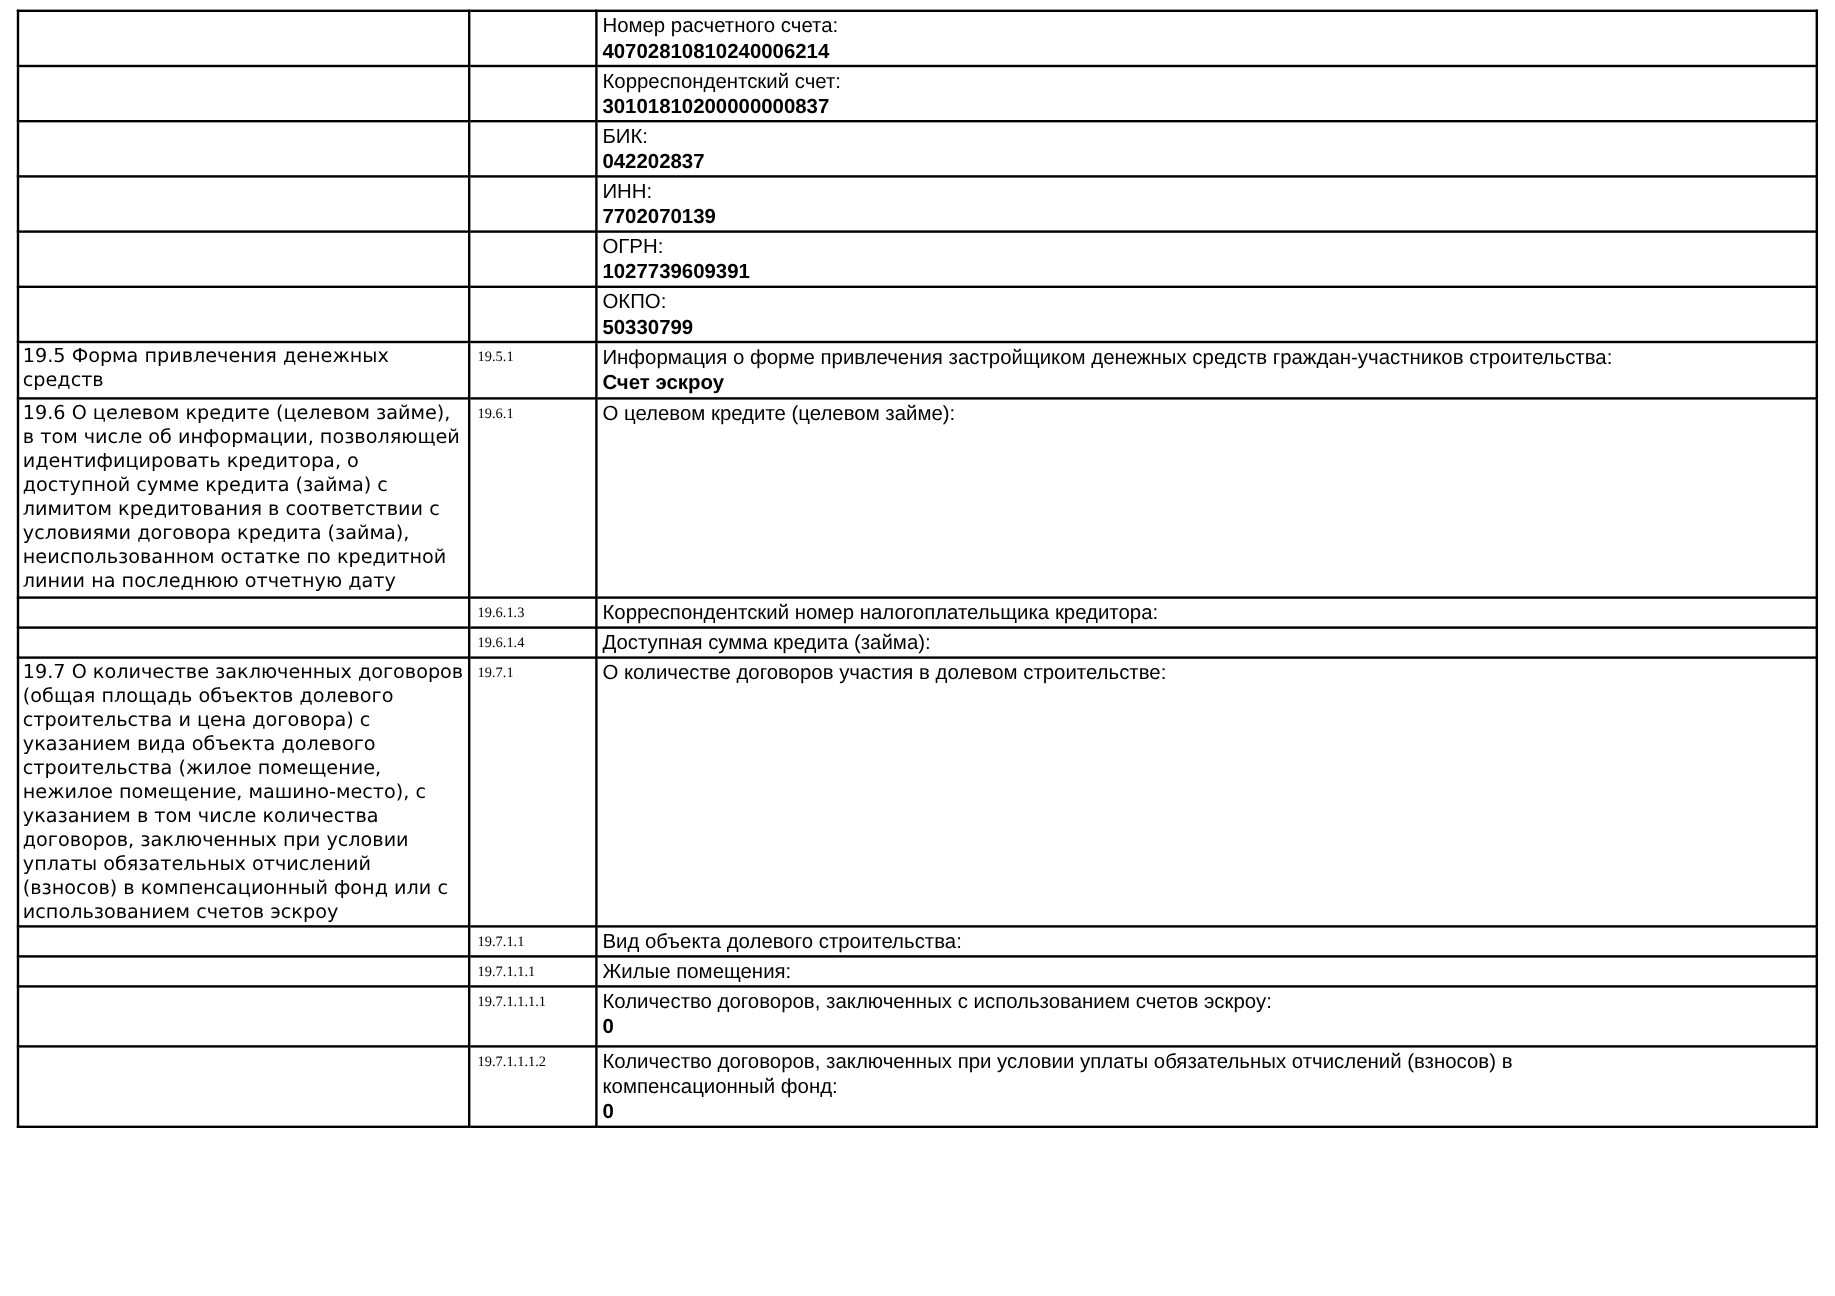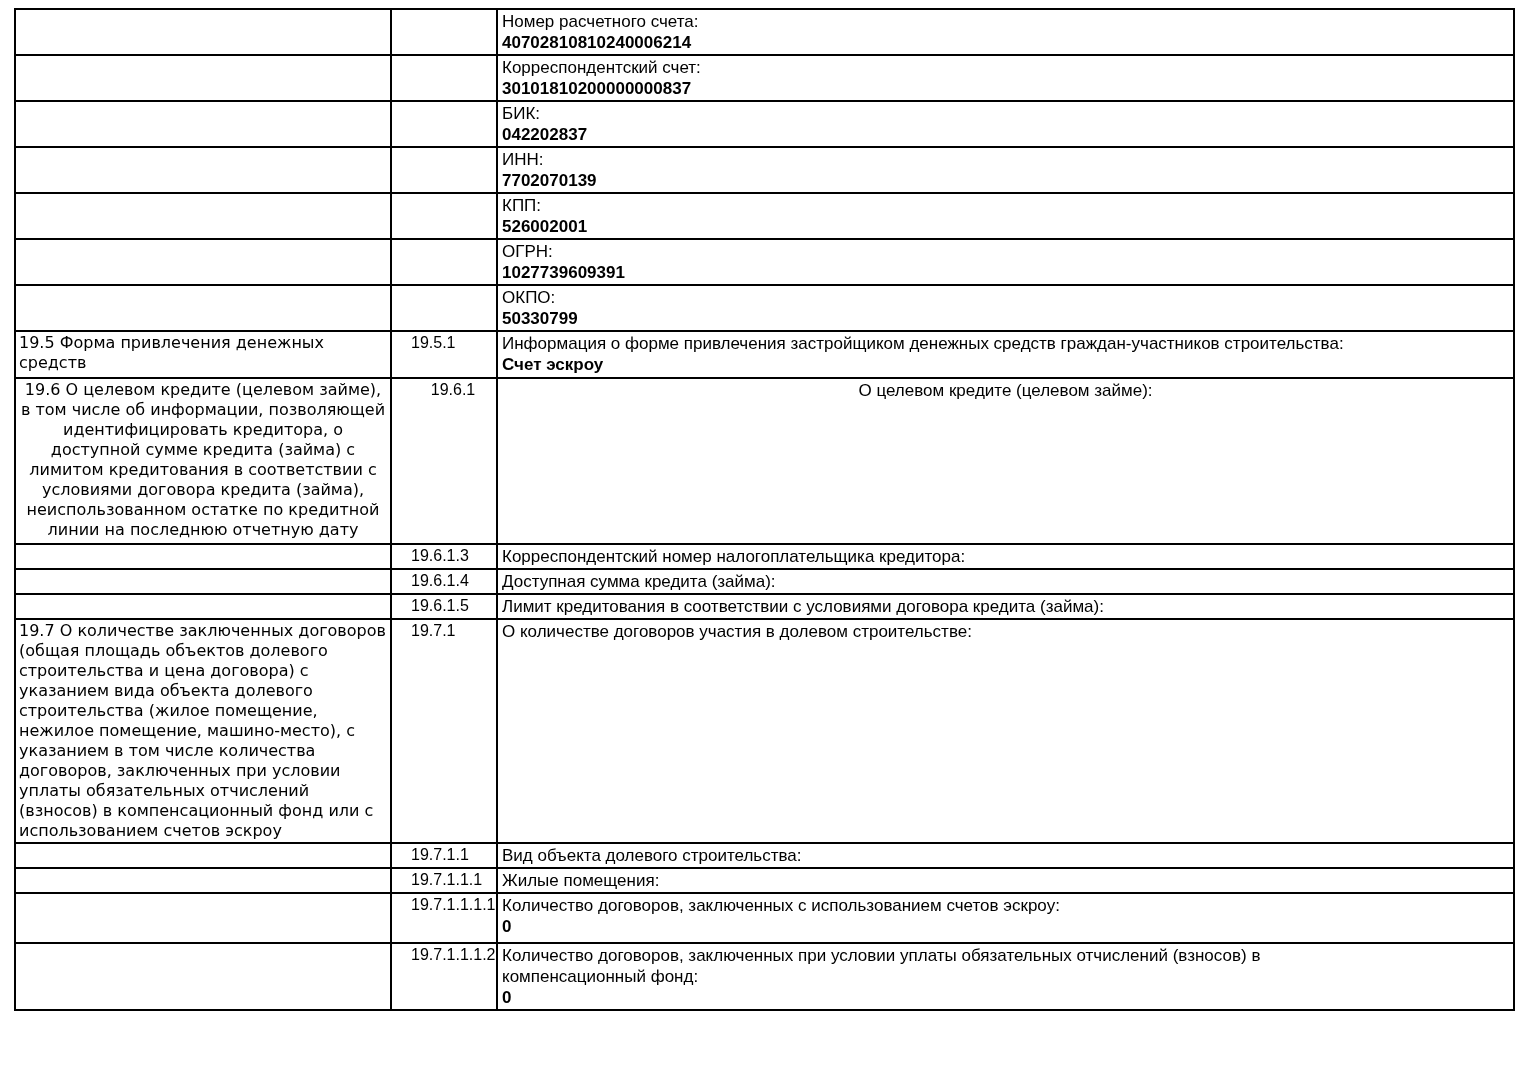--- a/index.html
+++ b/index.html
@@ -29,42 +29,42 @@
     color: #000000;
   }
   
   td.c-left {
     font-family: "DejaVu Sans", sans-serif;
     font-size: 16px;
     line-height: 20px;
     padding: 1px 3px 1px 3px;
   }
   td.c-num {
-    font-family: Liberation Sans, sans-serif;
-    font-size: 16px;
+    font-family: Liberation Serif, serif;
+    font-size: 12px;
     line-height: 20px;
-    padding: 1px 1px 1px 19px;
+    padding: 1px 1px 1px 6px;
     vertical-align: middle;
   }
   td.c-right {
     font-family: "Liberation Sans", sans-serif;
     font-size: 17px;
     line-height: 21px;
     padding: 1px 4px 1px 4px;
   }
   td.vm { vertical-align: middle; }
   td.vt { vertical-align: top; }
   .val {
     font-weight: 700;
     font-family: "Liberation Sans", sans-serif;
   }
   
   tr.h45  { height: 45px; }
   tr.h47  { height: 47px; }
-  tr.h166 { height: 166px; text-align: center; }
+  tr.h166 { height: 166px; }
   tr.h24  { height: 24px; }
   tr.h224 { height: 224px; }
   tr.h50  { height: 50px; }
   tr.h64  { height: 64px; }
   
   tr.h64 .lbl { display: block; max-width: 850px; }
 </style>
 </head>
 <body>
 
@@ -106,28 +106,20 @@
       <td class="c-num"></td>
       <td class="c-right">
         <span class="lbl">ИНН:</span><br>
         <span class="val">7702070139</span>
       </td>
     </tr>
     <tr class="h45">
       <td class="c-left"></td>
       <td class="c-num"></td>
       <td class="c-right">
-        <span class="lbl">КПП:</span><br>
-        <span class="val">526002001</span>
-      </td>
-    </tr>
-    <tr class="h45">
-      <td class="c-left"></td>
-      <td class="c-num"></td>
-      <td class="c-right">
         <span class="lbl">ОГРН:</span><br>
         <span class="val">1027739609391</span>
       </td>
     </tr>
     <tr class="h45">
       <td class="c-left"></td>
       <td class="c-num"></td>
       <td class="c-right">
         <span class="lbl">ОКПО:</span><br>
         <span class="val">50330799</span>
@@ -158,27 +150,20 @@
         <span class="lbl">Корреспондентский номер налогоплательщика кредитора:</span>
       </td>
     </tr>
     <tr class="h24">
       <td class="c-left"></td>
       <td class="c-num">19.6.1.4</td>
       <td class="c-right">
         <span class="lbl">Доступная сумма кредита (займа):</span>
       </td>
     </tr>
-    <tr class="h24">
-      <td class="c-left"></td>
-      <td class="c-num">19.6.1.5</td>
-      <td class="c-right">
-        <span class="lbl">Лимит кредитования в соответствии с условиями договора кредита (займа):</span>
-      </td>
-    </tr>
 
     <tr class="h224">
       <td class="c-left vt">19.7 О количестве заключенных договоров (общая площадь объектов долевого строительства и цена договора) с указанием вида объекта долевого строительства (жилое помещение, нежилое помещение, машино-место), с указанием в том числе количества договоров, заключенных при условии уплаты обязательных отчислений (взносов) в компенсационный фонд или с использованием счетов эскроу</td>
       <td class="c-num">19.7.1</td>
       <td class="c-right vm">
         <span class="lbl">О количестве договоров участия в долевом строительстве:</span>
       </td>
     </tr>
 
     <tr class="h24">

